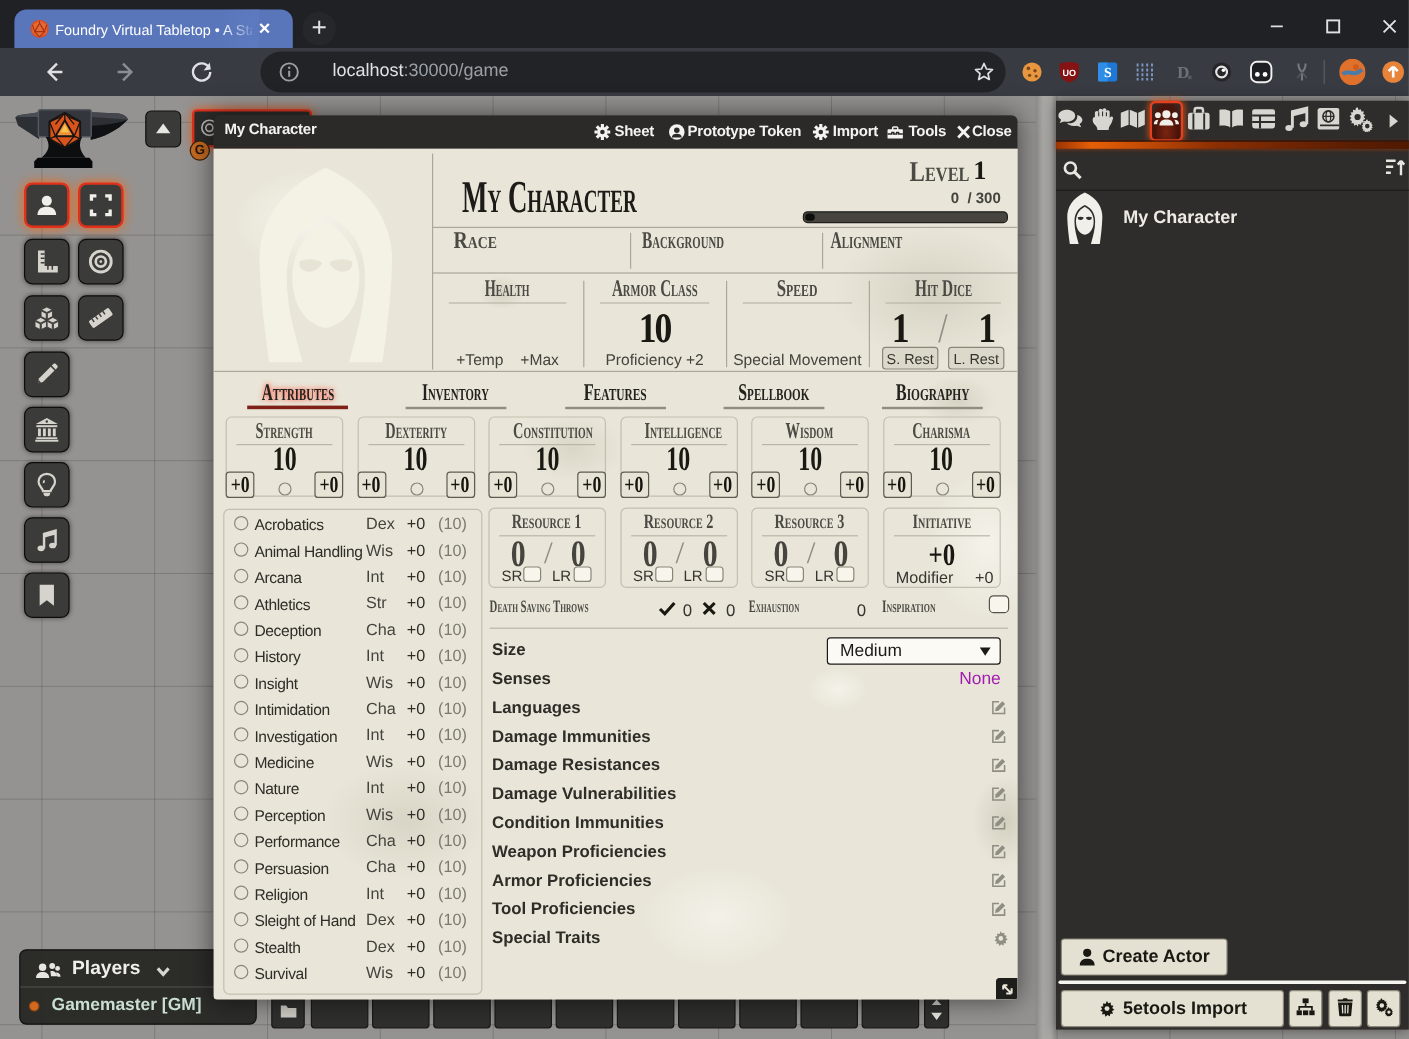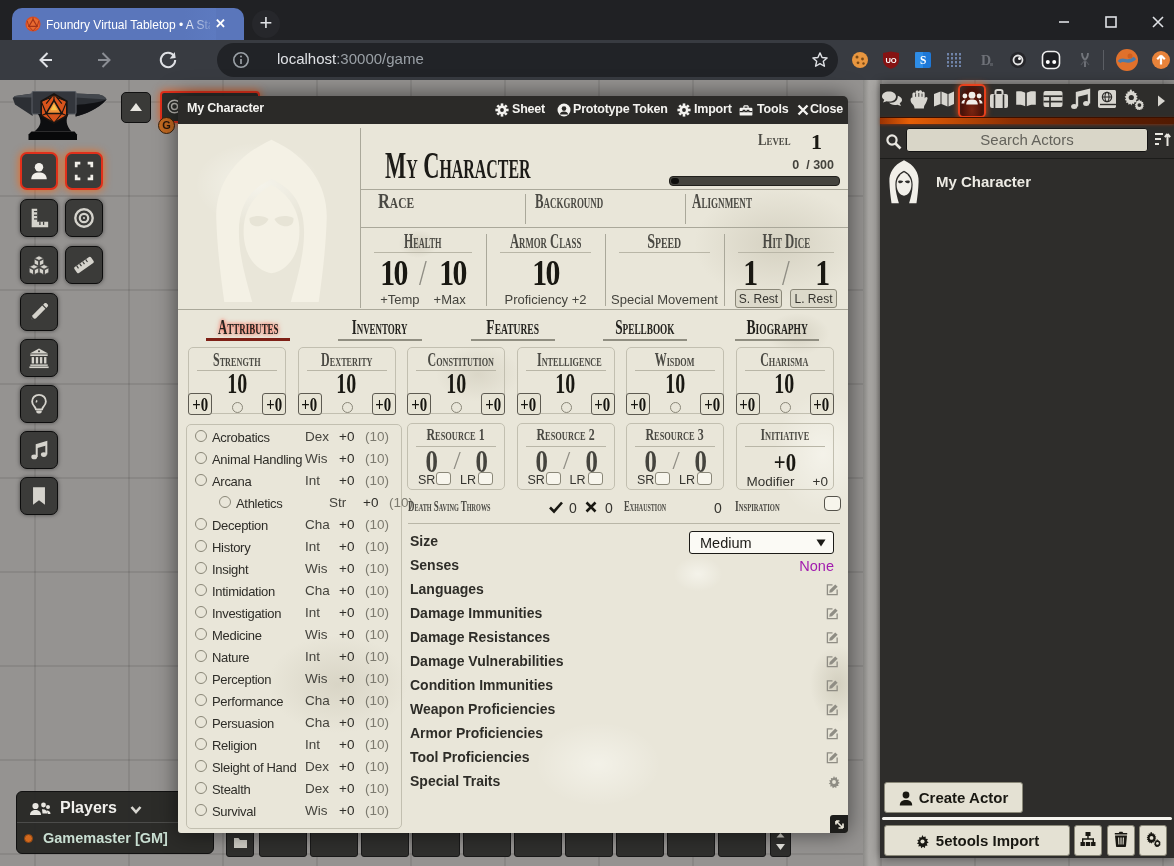--- a/index.html
+++ b/index.html
@@ -440,21 +440,21 @@
         <path fill="#f4f1e5" d="M50 35 C62.5 41.5 71 54 71 69.5 C71 88.5 61.5 99.5 50 101.5 C38.5 99.5 29 88.5 29 69.5 C29 54 37.5 41.5 50 35 Z"></path>
         <g fill="#e7e4d6">
             <path d="M33.5 59.8 C38.5 57.6 44.5 58.2 47.8 60.7 C45.3 65.8 39.2 67.4 35.6 65.2 C33.9 64.2 33.2 62.2 33.5 59.8 Z"></path>
             <path d="M66.5 59.8 C61.5 57.6 55.5 58.2 52.2 60.7 C54.7 65.8 60.8 67.4 64.4 65.2 C66.1 64.2 66.8 62.2 66.5 59.8 Z"></path>
           </g>
       </svg>
 
       <div class="abs vline" style="left:182px; top:4px; height:180px;"></div>
 
       <div class="abs scd" style="left:207px; top:22px; font-size:38px; line-height:1; white-space:nowrap;"><span class="cx cxl" style="--sx:0.59;">My Character</span></div>
-      <div class="abs sc" style="left:580px; top:8px; font-size:16px; line-height:1;font-family:Liberation Serif, serif;"><span class="cx cxl" style="--sx:0.8;">Level</span></div>
+      <div class="abs sc" style="left:580px; top:8px; font-size:24px; line-height:1;font-family:Liberation Serif, serif;"><span class="cx cxl" style="--sx:0.8;">Level</span></div>
       <div class="abs num" style="left:633px; top:7px; font-size:22px; line-height:1;">1</div>
       <div class="abs" style="left:456px; top:34px; width:200px; text-align:right; font-size:12.5px; font-weight:bold; color:#44433d;">0&nbsp; / 300</div>
       <div class="abs" style="left:491px; top:52px; width:171px; height:10px; background:#45443e; border:1px solid #21201c; border-radius:4px;">
           <div style="position:absolute; left:1px; top:1px; width:8px; height:6px; background:#0e0e0c; border-radius:3px;"></div>
         </div>
       <div class="abs hline" style="left:182px; top:65px; width:488px;"></div>
 
       <div class="abs sc" style="left:200px; top:67px; font-size:20px; line-height:1;"><span class="cx cxl" style="--sx:0.82;">Race</span></div>
       <div class="abs sc" style="left:357px; top:67px; font-size:20px; line-height:1;"><span class="cx cxl" style="--sx:0.64;">Background</span></div>
       <div class="abs sc" style="left:514px; top:67px; font-size:20px; line-height:1;"><span class="cx cxl" style="--sx:0.65;">Alignment</span></div>
@@ -466,21 +466,20 @@
       <div class="abs vline" style="left:427px; top:110px; height:72px;"></div>
       <div class="abs vline" style="left:546px; top:110px; height:72px;"></div>
       <div class="abs statlab" style="left:182px; width:126px;"><span class="sc cx" style="font-size:20px; --sx:0.59;">Health</span></div>
       <div class="abs statlab" style="left:308px; width:119px;"><span class="sc cx" style="font-size:20px; --sx:0.63;">Armor Class</span></div>
       <div class="abs statlab" style="left:427px; width:119px;"><span class="sc cx" style="font-size:20px; --sx:0.70;">Speed</span></div>
       <div class="abs statlab" style="left:546px; width:124px;"><span class="sc cx" style="font-size:20px; --sx:0.64;">Hit Dice</span></div>
       <div class="abs hline" style="left:196px; top:128px; width:98px; background:#b9b6a7;"></div>
       <div class="abs hline" style="left:322px; top:128px; width:91px; background:#b9b6a7;"></div>
       <div class="abs hline" style="left:441px; top:128px; width:91px; background:#b9b6a7;"></div>
       <div class="abs hline" style="left:560px; top:128px; width:96px; background:#b9b6a7;"></div>
-      <div class="abs num statval" style="left:182px; width:126px;"><span class="n">10</span> <span class="slash">/</span> <span class="n">10</span></div>
       <div class="abs num statval" style="left:308px; width:119px;"><span class="n">10</span></div>
       <div class="abs num statval" style="left:546px; width:124px;"><span class="n">1</span>  <span class="slash">/</span>  <span class="n">1</span></div>
       <div class="abs statsub" style="left:182px; width:126px;"><span style="margin-right:14px;">+Temp</span><span>+Max</span></div>
       <div class="abs statsub" style="left:308px; width:119px;">Proficiency +2</div>
       <div class="abs statsub" style="left:427px; width:119px;">Special Movement</div>
       <button class="abs rbtn" style="left:557px; top:165px;">S. Rest</button>
       <button class="abs rbtn" style="left:612px; top:165px;">L. Rest</button>
       <div class="abs hline" style="left:0px; top:185px; width:670px;"></div>
 
       <div class="abs tabt on" style="left:10px; width:120px;"><span class="cx" style="--sx:0.64;">Attributes</span></div>
@@ -558,21 +557,21 @@
           <span class="skm">+0</span>
           <span class="skp">(10)</span>
       </div>
       <div class="abs skrow" style="top:346px;">
         <div class="skc"></div>
           <span class="skn">Arcana</span>
           <span class="ska">Int</span>
           <span class="skm">+0</span>
           <span class="skp">(10)</span>
       </div>
-      <div class="abs skrow" style="top:368px;margin-left:24px;">
+      <div class="abs skrow" style="top:368px;">
         <div class="skc"></div>
           <span class="skn">Athletics</span>
           <span class="ska">Str</span>
           <span class="skm">+0</span>
           <span class="skp">(10)</span>
       </div>
       <div class="abs skrow" style="top:390px;">
         <div class="skc"></div>
           <span class="skn">Deception</span>
           <span class="ska">Cha</span>
@@ -859,21 +858,20 @@
     <svg class="abs" style="left:276px; top:10px; width:10px; height:14px;" viewBox="0 0 10 14">
         <polygon points="2,1.5 9,7 2,12.5" fill="#d8d6d0"></polygon>
       </svg>
 
     <div class="abs" style="left:0; top:33px; width:294px; height:7px; background:linear-gradient(90deg, #9a3303 0%, #e65f06 10%, #c94f05 22%, #8c2f03 45%, #702503 65%, #5a1d02 85%, #521a02 100%); box-shadow:0 1px 3px rgba(200,60,0,0.45); border-top:1px solid #3a1000;"></div>
 
     <svg class="abs" style="left:5px; top:49px; width:17px; height:17px;" viewBox="0 0 17 17">
         <circle cx="7" cy="7" r="4.6" fill="none" stroke="#e8e6e0" stroke-width="2.2"></circle>
         <line x1="10.5" y1="10.5" x2="15.5" y2="15.5" stroke="#e8e6e0" stroke-width="2.6"></line>
       </svg>
-    <div class="abs" style="left:26px; top:44px; width:242px; height:24px; background:#d9d6c8; border:1px solid #141414; border-radius:3px; text-align:center; font-size:15px; color:#63625b; line-height:22px;">Search Actors</div>
     <svg class="abs" style="left:274px; top:47px; width:18px; height:18px;" viewBox="0 0 18 18">
         <g stroke="#e8e6e0" stroke-width="2">
           <line x1="1" y1="3" x2="9" y2="3"></line>
           <line x1="1" y1="8" x2="7" y2="8"></line>
           <line x1="1" y1="13" x2="5" y2="13"></line>
           <path d="M13.5 15 L13.5 4 M13.5 3 L10.8 6.2 M13.5 3 L16.2 6.2" fill="none"></path>
         </g>
       </svg>
     <div class="abs" style="left:0; top:74px; width:294px; height:1px; background:#1c1c1a;"></div>
 

